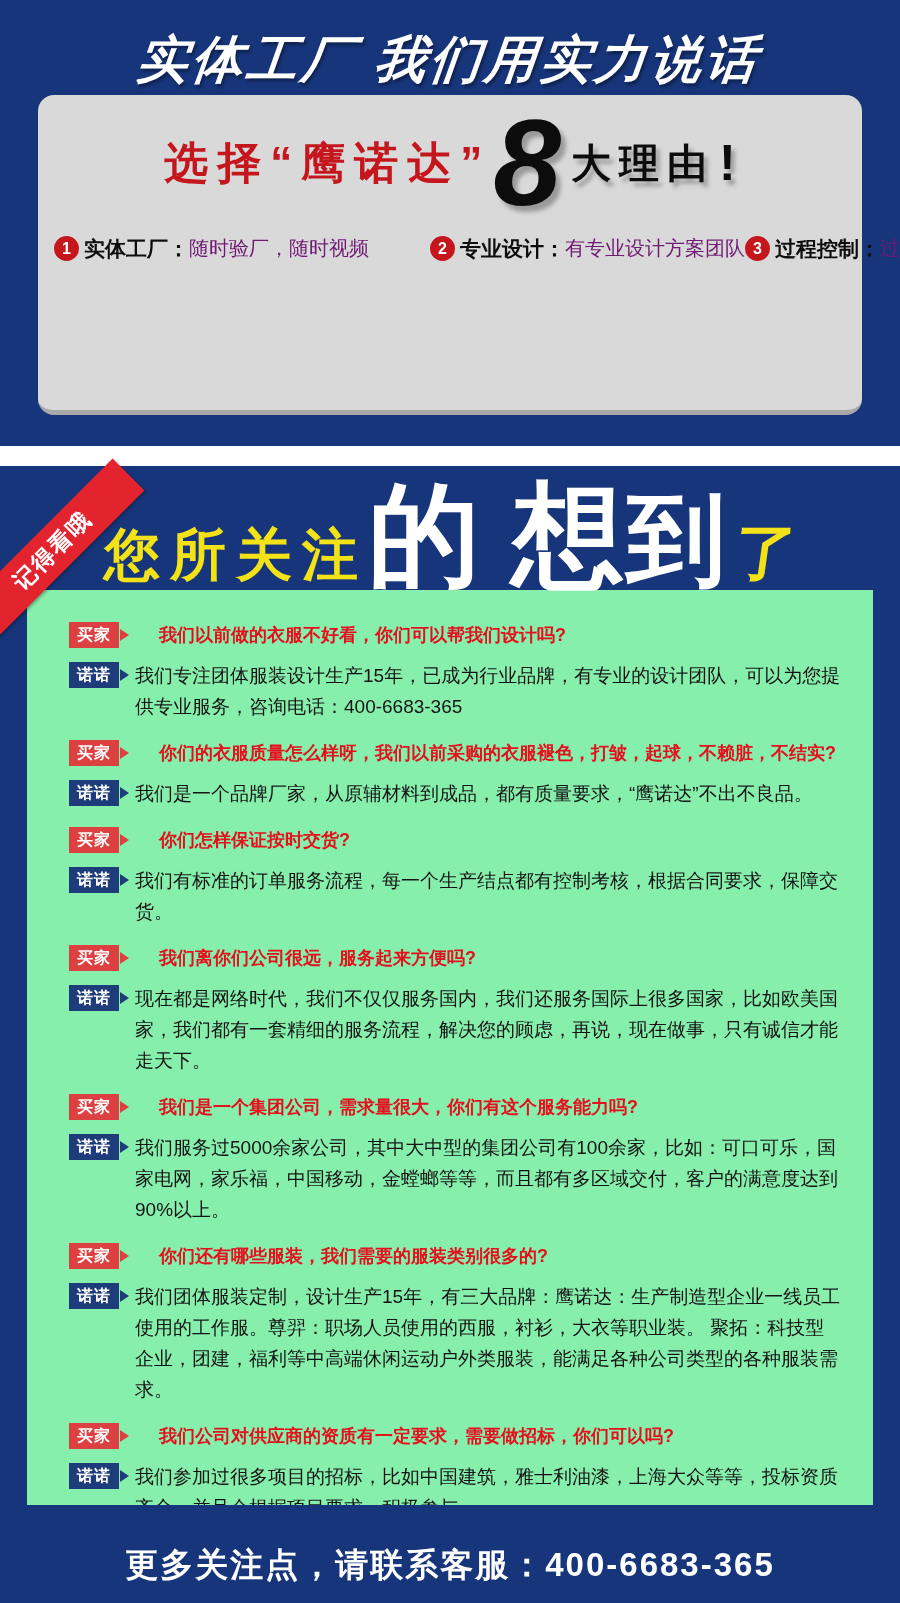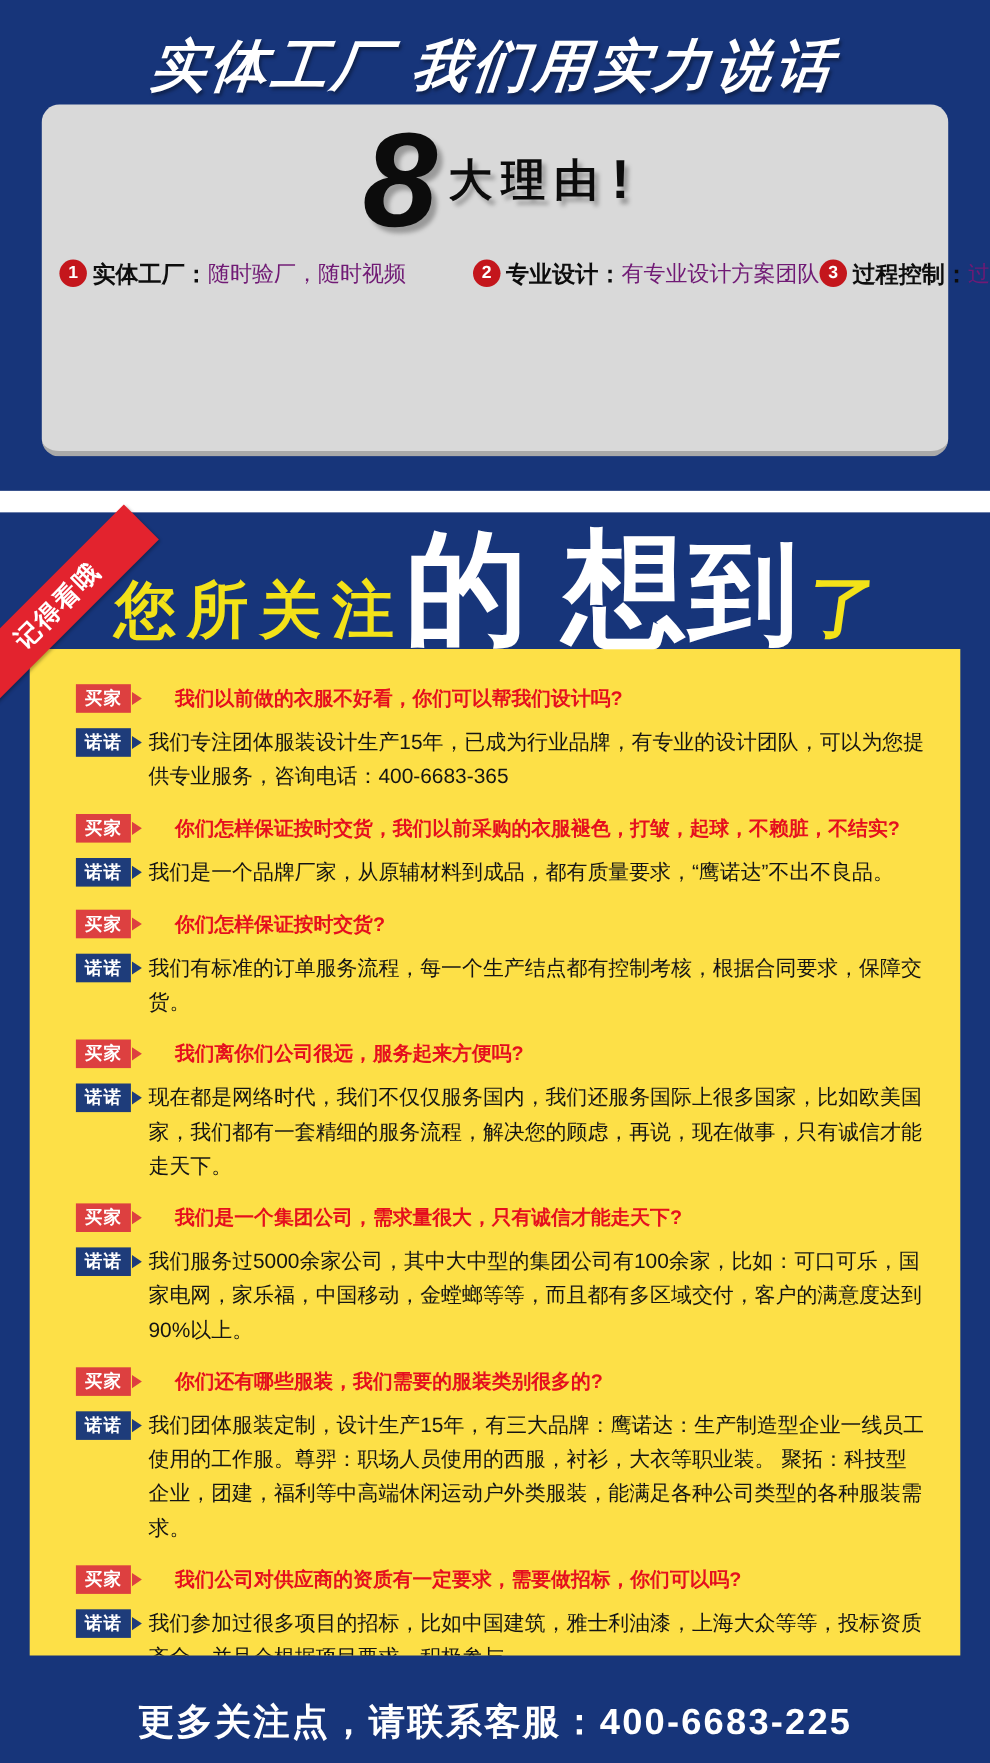--- a/index.html
+++ b/index.html
@@ -74,21 +74,21 @@
   .focus-headline{
     height:124px;display:flex;align-items:baseline;justify-content:center;
     padding-top:14px;box-sizing:border-box;white-space:nowrap;
   }
   .fh-yellow{color:#f3e218;font-size:56px;font-weight:bold;letter-spacing:10px;}
   .fh-big{color:#ffffff;font-size:112px;font-weight:900;line-height:1;letter-spacing:2px;}
   .fh-big2{color:#ffffff;font-size:100px;font-weight:900;line-height:1;}
   .fh-gap{display:inline-block;width:30px;}
   .fh-end{color:#f3e218;font-size:62px;font-weight:bold;display:inline-block;transform:skewX(-8deg);margin-left:8px;}
   .qa-card{
-    margin:0 27px;height:915px;background:#fde047;
+    margin:0 27px;height:915px;background:#86efac;
     box-sizing:border-box;padding:30px 30px 10px 42px;
     overflow:hidden;
   }
   .qa{margin-bottom:16px;}
   .qa-row{display:flex;align-items:flex-start;}
   .qa-row.q{margin-bottom:10px;}
   .tagwrap{flex:0 0 66px;padding-top:2px;}
   .tag{
     position:relative;display:inline-flex;align-items:center;justify-content:center;
     width:50px;height:26px;color:#ffffff;font-size:16px;font-weight:bold;letter-spacing:1px;
@@ -111,20 +111,21 @@
   }
 </style>
 </head>
 <body>
 
 <div class="sec1">
   <div class="hero-title">实体工厂 我们用实力说话</div>
 
   <div class="gray-card">
     <div class="reasons-headline">
+      <span class="rh-red">选择“鹰诺达”</span>
       <span class="rh-eight">8</span>
       <span class="rh-black">大理由</span>
       <span class="rh-bang">!</span>
     </div>
 
     <div class="reasons-grid">
       <div class="reason">
         <span class="num">1</span>
         <span class="lbl">实体工厂：</span>
         <span class="dsc">随时验厂，随时视频</span>
@@ -167,21 +168,21 @@
       </div>
       <div class="qa-row a">
         <span class="tagwrap"><span class="tag blue">诺诺</span></span>
         <span class="a-text">我们专注团体服装设计生产15年，已成为行业品牌，有专业的设计团队，可以为您提供专业服务，咨询电话：400-6683-365</span>
       </div>
     </div>
 
     <div class="qa">
       <div class="qa-row q">
         <span class="tagwrap"><span class="tag red">买家</span></span>
-        <span class="q-text">你们怎样保证按时交货，我们以前采购的衣服褪色，打皱，起球，不赖脏，不结实?</span>
+        <span class="q-text">你们的衣服质量怎么样呀，我们以前采购的衣服褪色，打皱，起球，不赖脏，不结实?</span>
       </div>
       <div class="qa-row a">
         <span class="tagwrap"><span class="tag blue">诺诺</span></span>
         <span class="a-text">我们是一个品牌厂家，从原辅材料到成品，都有质量要求，“鹰诺达”不出不良品。</span>
       </div>
     </div>
 
     <div class="qa">
       <div class="qa-row q">
         <span class="tagwrap"><span class="tag red">买家</span></span>
@@ -200,21 +201,21 @@
       </div>
       <div class="qa-row a">
         <span class="tagwrap"><span class="tag blue">诺诺</span></span>
         <span class="a-text">现在都是网络时代，我们不仅仅服务国内，我们还服务国际上很多国家，比如欧美国家，我们都有一套精细的服务流程，解决您的顾虑，再说，现在做事，只有诚信才能走天下。</span>
       </div>
     </div>
 
     <div class="qa">
       <div class="qa-row q">
         <span class="tagwrap"><span class="tag red">买家</span></span>
-        <span class="q-text">我们是一个集团公司，需求量很大，只有诚信才能走天下?</span>
+        <span class="q-text">我们是一个集团公司，需求量很大，你们有这个服务能力吗?</span>
       </div>
       <div class="qa-row a">
         <span class="tagwrap"><span class="tag blue">诺诺</span></span>
         <span class="a-text">我们服务过5000余家公司，其中大中型的集团公司有100余家，比如：可口可乐，国家电网，家乐福，中国移动，金螳螂等等，而且都有多区域交付，客户的满意度达到90%以上。</span>
       </div>
     </div>
 
     <div class="qa">
       <div class="qa-row q">
         <span class="tagwrap"><span class="tag red">买家</span></span>
@@ -243,14 +244,14 @@
         <span class="q-text dots-red">…………</span>
       </div>
       <div class="qa-row a">
         <span class="tagwrap"><span class="tag blue">诺诺</span></span>
         <span class="a-text dots-dark">…………</span>
       </div>
     </div>
 
   </div>
 
-  <div class="footer-line">更多关注点，请联系客服：400-6683-225</div>
+  <div class="footer-line">更多关注点，请联系客服：400-6683-365</div>
 </div>
 
 </body></html>

